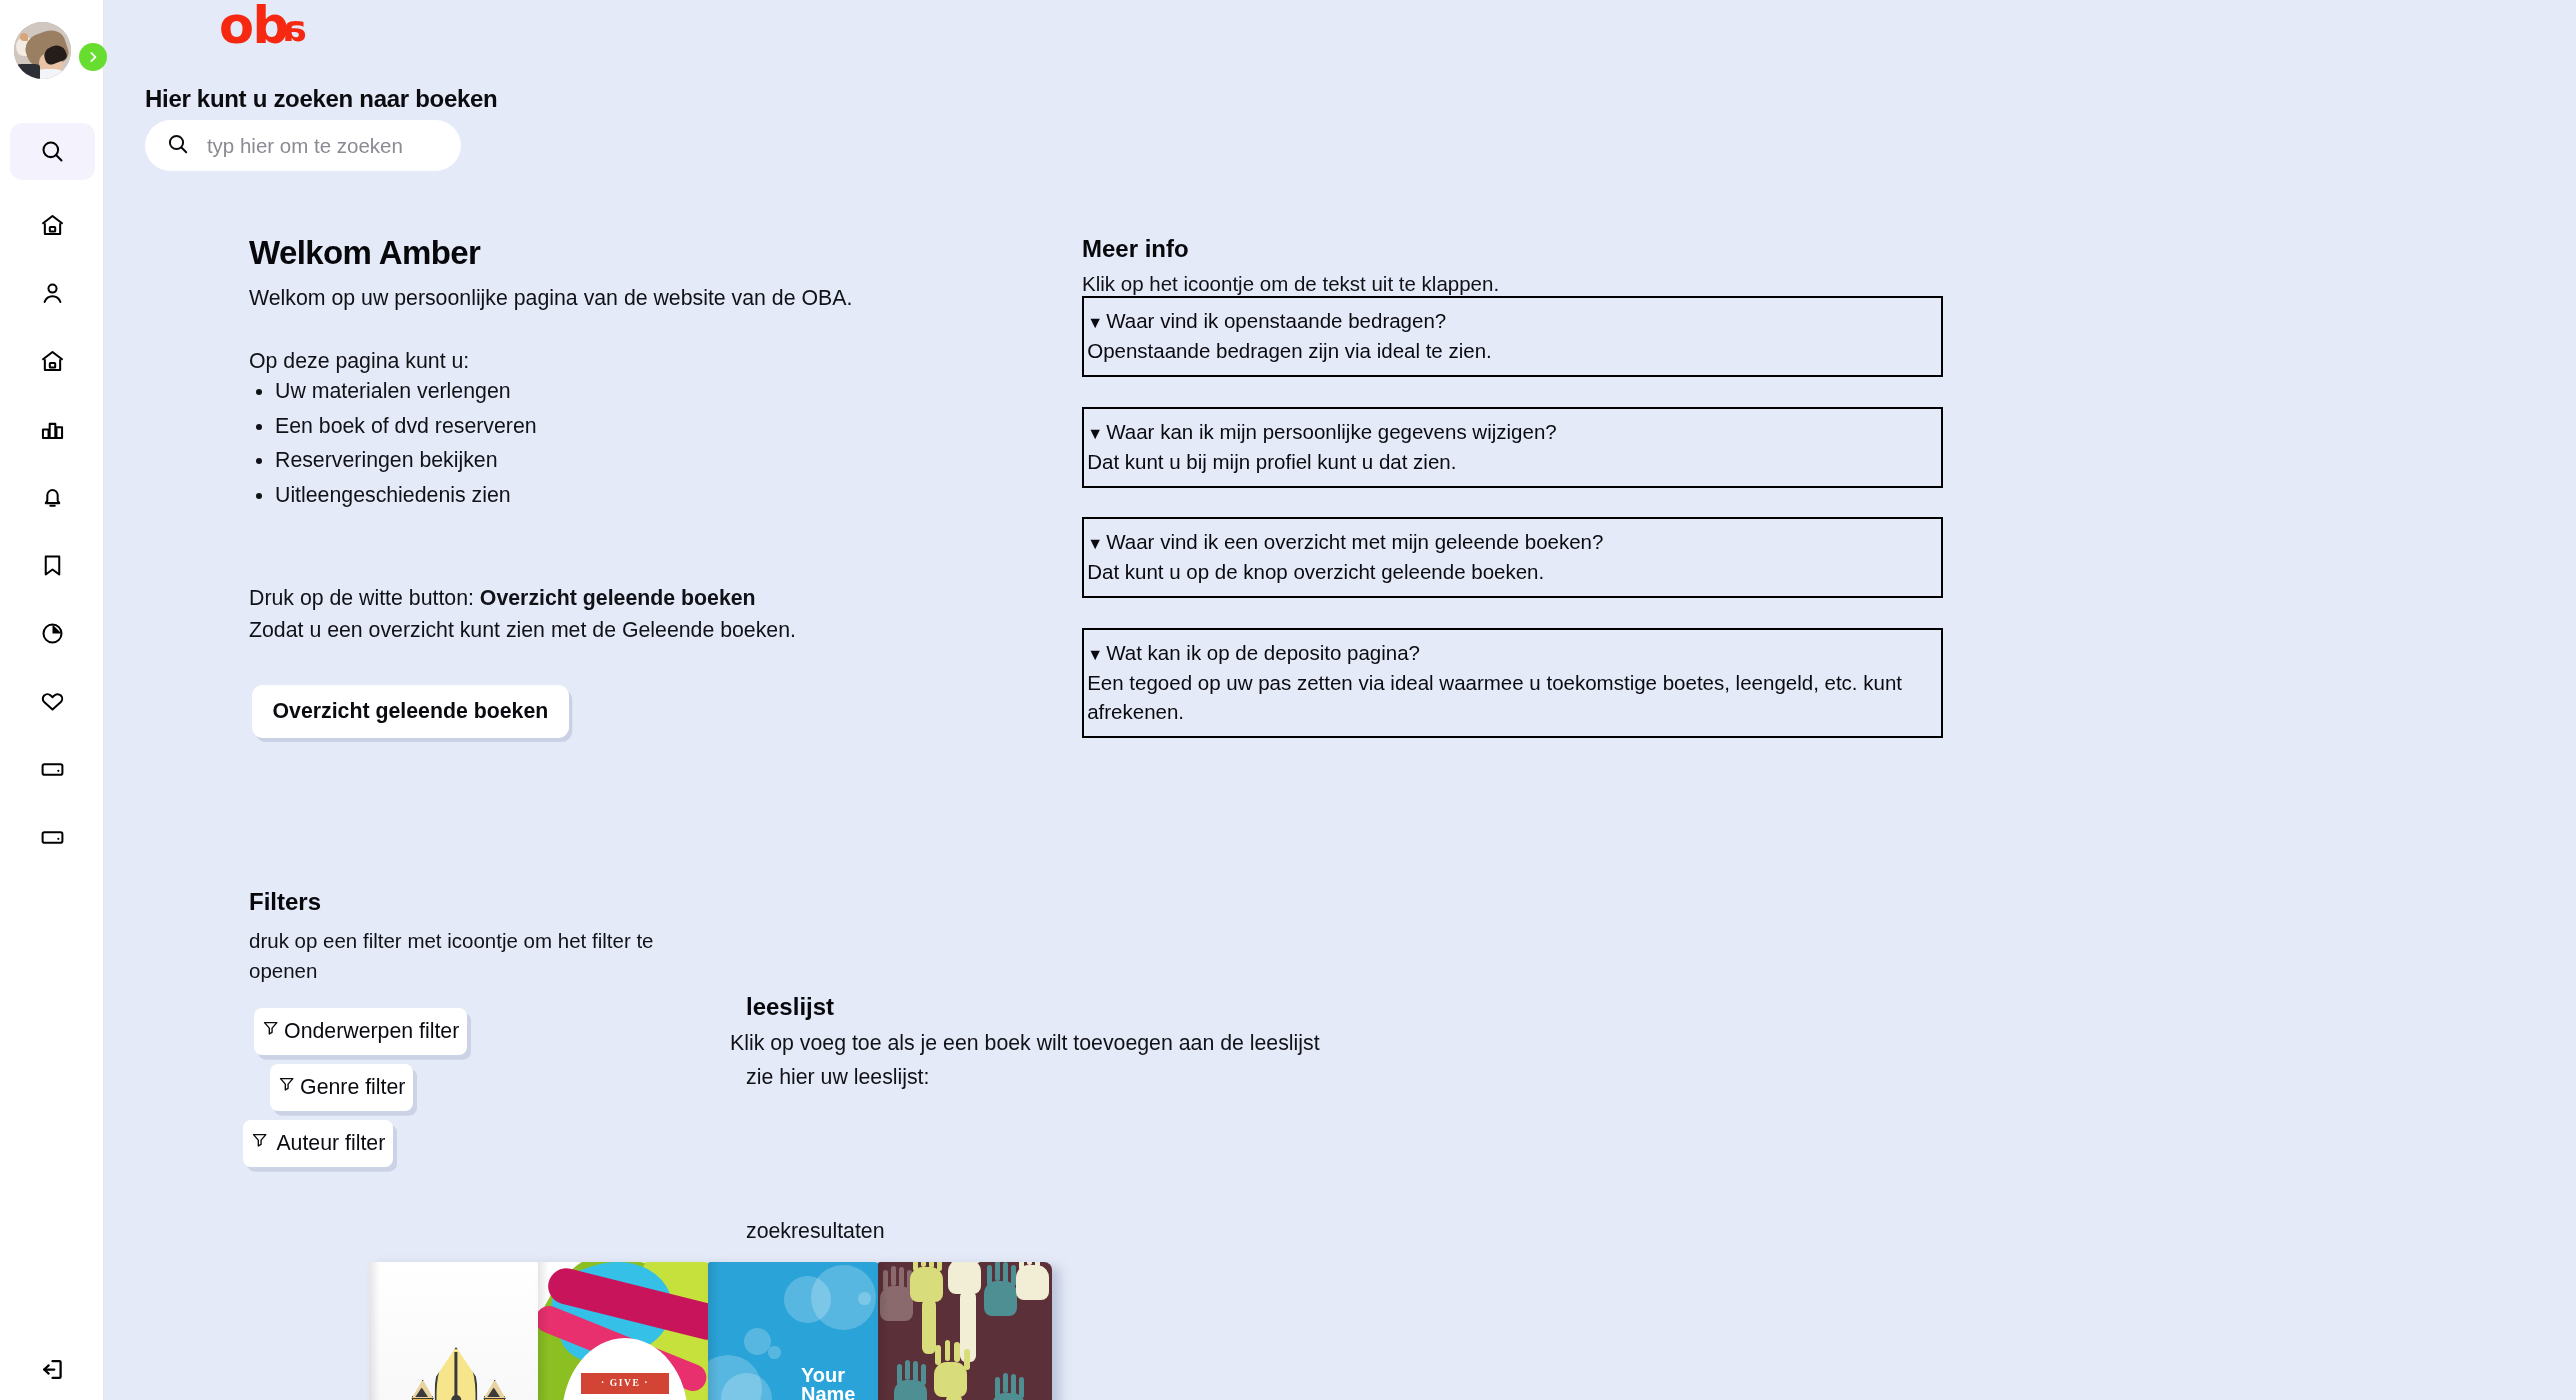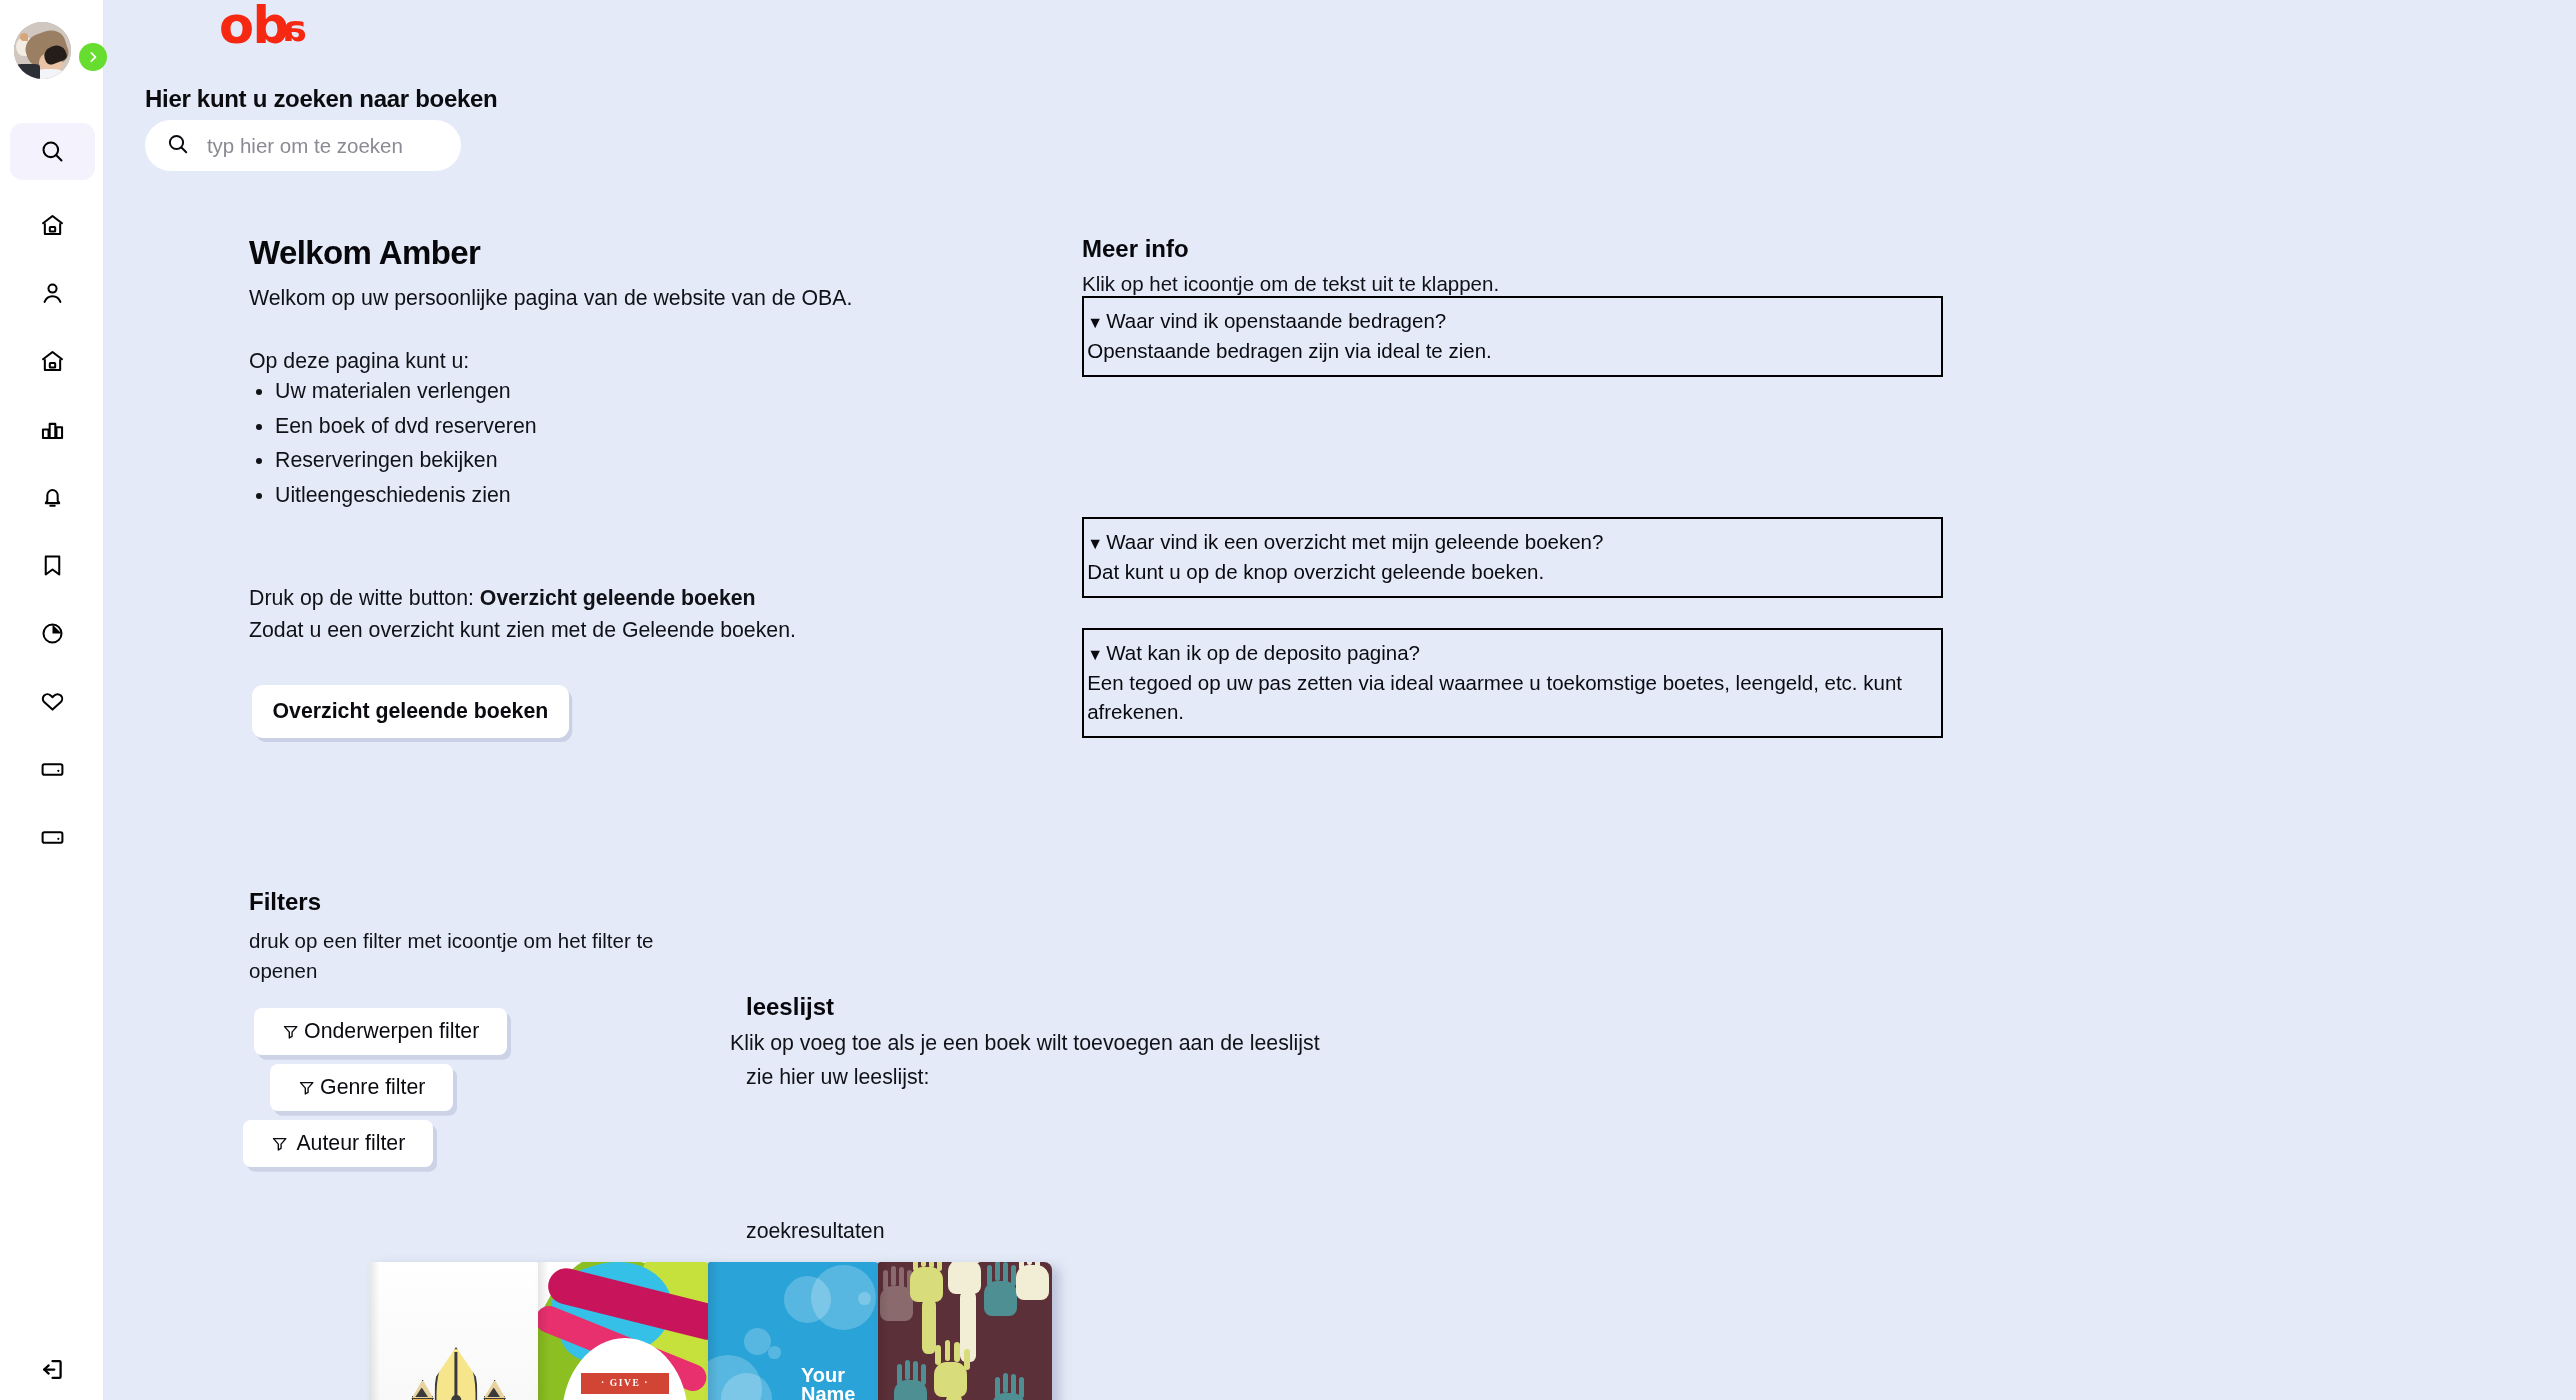--- a/index.html
+++ b/index.html
@@ -210,22 +210,22 @@
   .filters-sub {
     position: absolute; left: 145px; top: 926px;
     font-size: 20.5px; color: #111118; line-height: 1.45;
     width: 411px;
   }
   .filter-btn {
     position: absolute;
     background: #fff; border: none; border-radius: 8px;
     font-family: "Liberation Sans", sans-serif;
     font-size: 21.3px; color: #0a0a10;
-    padding: 11px 28px;
-    display: flex; align-items: center; gap: 4.7px;
+    padding: 11px 8px;
+    display: flex; align-items: flex-start; gap: 4.7px;
     box-shadow: 4px 4.7px 0 rgba(180,188,214,0.5);
     cursor: pointer;
     white-space: nowrap;
   }
   .filter-btn svg { display:block; }
 
   
   .lees-h {
     position: absolute; left: 642px; top: 993px;
     font-size: 24px; font-weight: 700; color: #07070c;
@@ -462,20 +462,24 @@
     <button class="overzicht-btn">Overzicht geleende boeken</button>
 
     <h2 class="meer-h">Meer info</h2>
     <p class="meer-sub">Klik op het icoontje om de tekst uit te klappen.</p>
 
     <div class="acc" style="top:296px">
       <div class="acc-q"><span class="tri">▼</span><span>Waar vind ik openstaande bedragen?</span></div>
       <div class="acc-a">Openstaande bedragen zijn via ideal te zien.</div>
     </div>
 
+    <div class="acc" style="top:407px">
+      <div class="acc-q"><span class="tri">▼</span><span>Waar kan ik mijn persoonlijke gegevens wijzigen?</span></div>
+      <div class="acc-a">Dat kunt u bij mijn profiel kunt u dat zien.</div>
+    </div>
 
     <div class="acc" style="top:517px">
       <div class="acc-q"><span class="tri">▼</span><span>Waar vind ik een overzicht met mijn geleende boeken?</span></div>
       <div class="acc-a">Dat kunt u op de knop overzicht geleende boeken.</div>
     </div>
 
     <div class="acc" style="top:628px">
       <div class="acc-q"><span class="tri">▼</span><span>Wat kan ik op de deposito pagina?</span></div>
       <div class="acc-a">Een tegoed op uw pas zetten via ideal waarmee u toekomstige boetes, leengeld, etc. kunt afrekenen.</div>
     </div>

